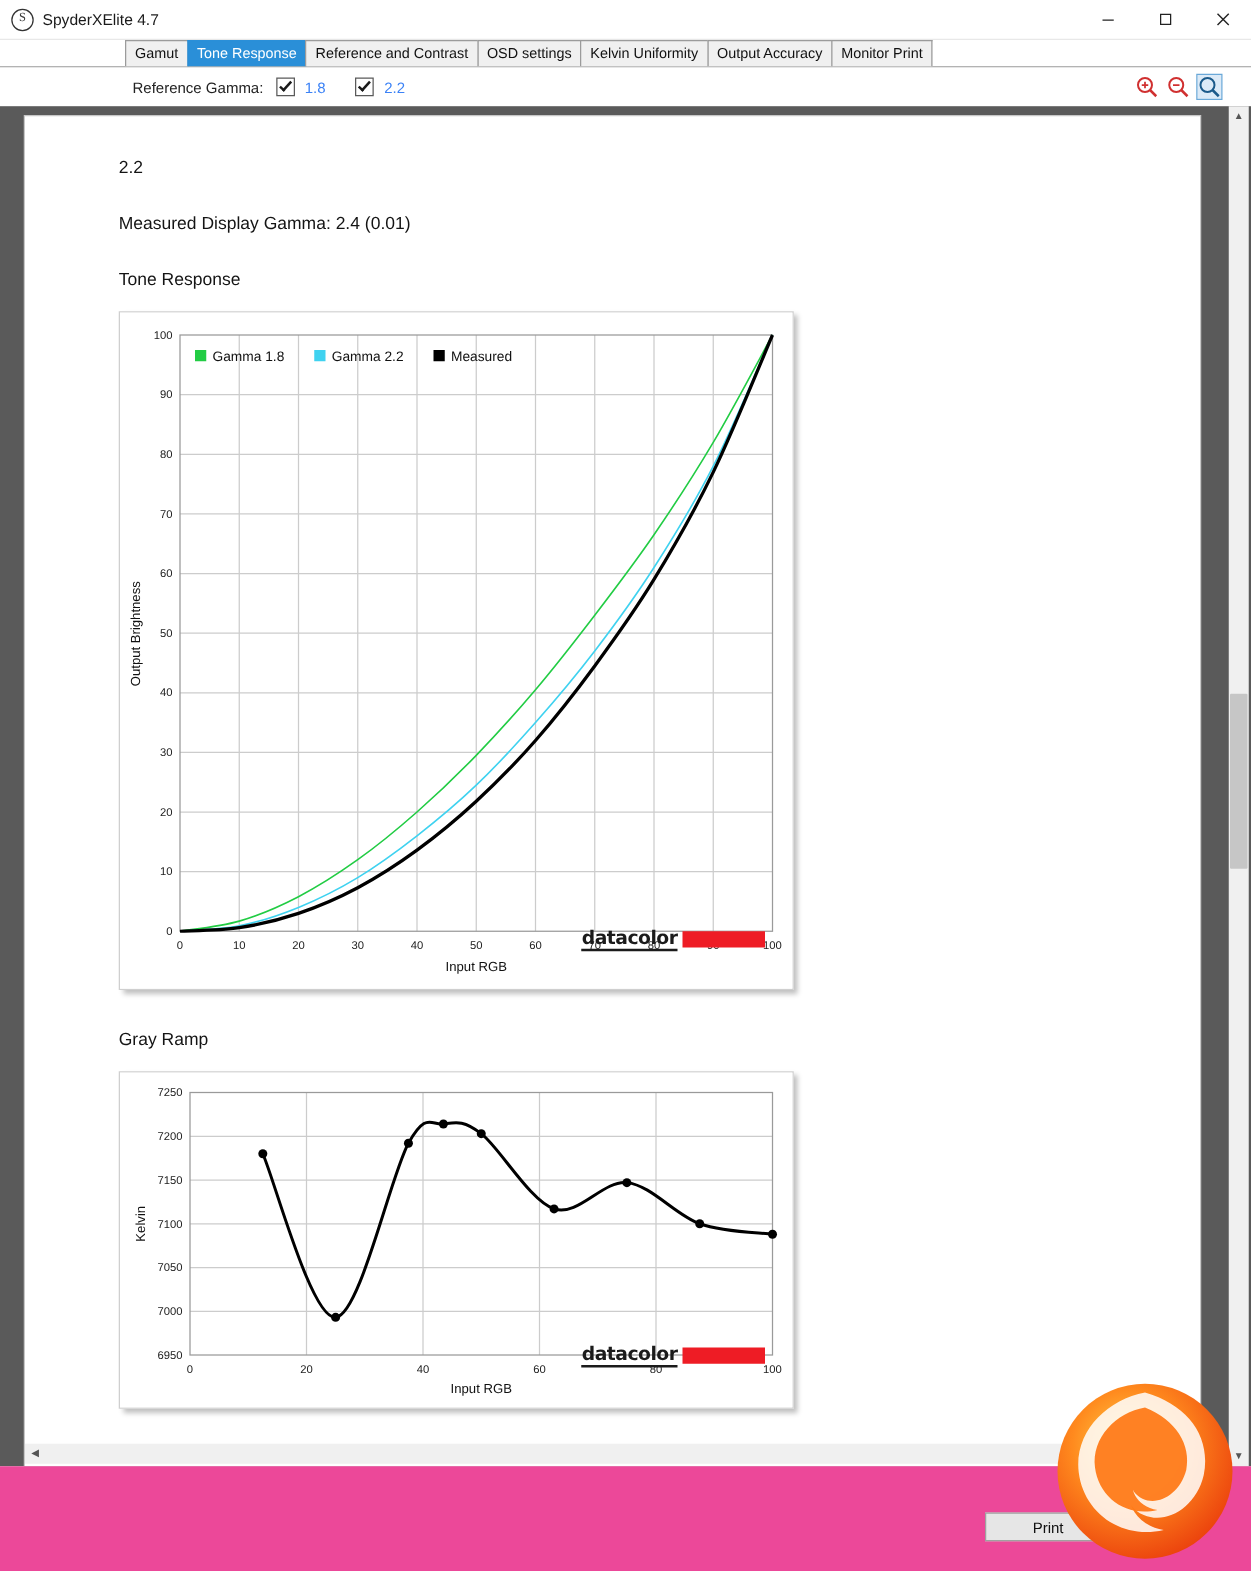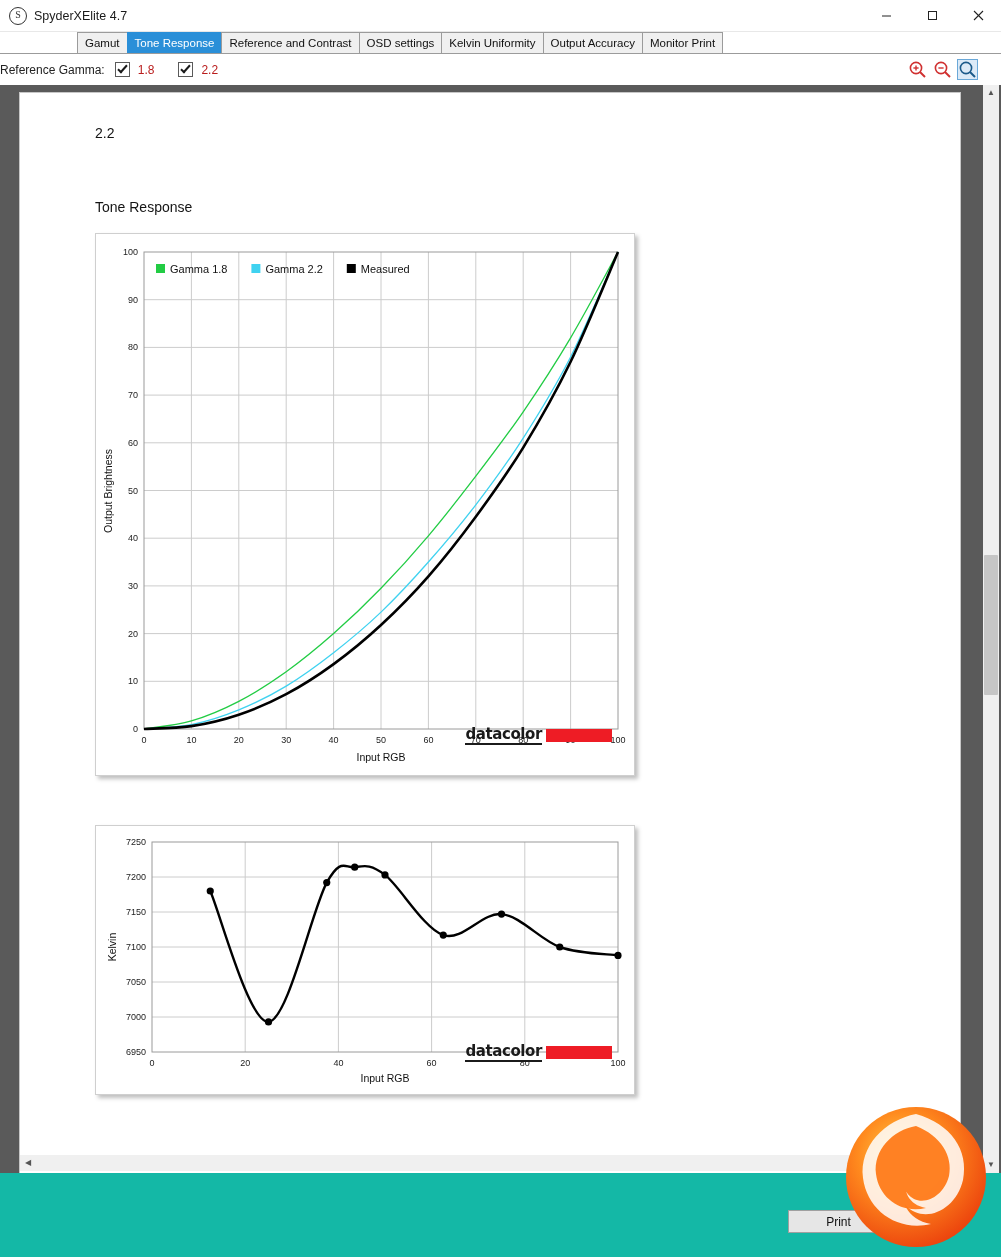--- a/index.html
+++ b/index.html
@@ -54,21 +54,21 @@
     font-size: 12px;
     color: #222;
   }
 
   
   .tabstrip {
     height: 22px;
     background: #ffffff;
     display: flex;
     align-items: flex-start;
-    padding-left: 77px;
+    padding-left: 100px;
     border-bottom: 1px solid #9b9b9b;
     box-sizing: border-box;
   }
   .tab {
     font-size: 11.5px;
     color: #111;
     padding: 3px 7px 3px 7px;
     border: 1px solid #9b9b9b;
     border-bottom: none;
     background: #f0f0f0;
@@ -87,20 +87,21 @@
   
   .toolbar {
     height: 31px;
     background: #ffffff;
     display: flex;
     align-items: center;
     position: relative;
     border-bottom: 1px solid #d9d9d9;
   }
   .ref-gamma-label {
+    margin-left: 106px;
     font-size: 12px;
     color: #222;
   }
   .chk {
     width: 13px; height: 13px;
     border: 1px solid #5a5a5a;
     background: #ffffff;
     margin-left: 10px;
     position: relative;
     display: inline-block;
@@ -110,21 +111,21 @@
     content: "";
     position: absolute;
     left: 4px; top: 0px;
     width: 3px; height: 8px;
     border: solid #1a1a1a;
     border-width: 0 2px 2px 0;
     transform: rotate(42deg);
   }
   .chk-text {
     font-size: 12px;
-    color: #b91c1c;
+    color: #3b82f6;
     margin-left: 8px;
   }
   .zoom-tools {
     position: absolute;
     right: 24px;
     display: flex;
     gap: 6px;
     align-items: center;
   }
   .zoom-btn {
@@ -201,21 +202,21 @@
     width: 16px; height: 16px;
     font-size: 8px; color: #555;
     text-align: center; line-height: 16px;
   }
 
   
   .footer {
     position: absolute;
     left: 0; right: 0; bottom: 0;
     height: 84px;
-    background: #14b8a6;
+    background: #ec4899;
   }
   .print-btn {
     position: absolute;
     right: 112px;
     bottom: 24px;
     width: 99px;
     height: 21px;
     background: #e6e6e6;
     border: 1px solid #a0a0a0;
     font-size: 12px;
@@ -324,20 +325,21 @@
     </div>
   </div>
 </div>
 
 <div class="docwrap">
   <div class="page">
 
     <div style="height:32px"></div>
     <div class="sec-label">2.2</div>
     <div style="height:29px"></div>
+    <div class="sec-label">Measured Display Gamma: 2.4 (0.01)</div>
     <div style="height:29px"></div>
     <div class="sec-label">Tone Response</div>
     <div style="height:18px"></div>
 
     <div class="chart-card" style="height:543px;">
       <svg id="toneSvg" width="538" height="541" viewBox="0 0 538 541">
         <rect x="0" y="0" width="538" height="541" fill="#ffffff"></rect>
         <g id="tone-grid" stroke="#cccccc" stroke-width="1">
             <line x1="95.4" y1="18" x2="95.4" y2="495"></line>
             <line x1="142.8" y1="18" x2="142.8" y2="495"></line>
@@ -399,20 +401,21 @@
             <text x="264.8" y="39" font-size="11" fill="#111">Measured</text>
           </g>
       </svg>
       <div class="dc-logo" style="right:22px; bottom:30px;">
         <div class="dc-word">datacolor</div>
         <div class="dc-bar"></div>
       </div>
     </div>
 
     <div style="height:31px"></div>
+    <div class="sec-label">Gray Ramp</div>
     <div style="height:18px"></div>
 
     <div class="chart-card" style="height:270px;">
       <svg id="grSvg" width="538" height="268" viewBox="0 0 538 268">
         <rect x="0" y="0" width="538" height="268" fill="#ffffff"></rect>
         <g id="gr-grid" stroke="#cccccc" stroke-width="1">
             <line x1="149.2" y1="16" x2="149.2" y2="226"></line>
             <line x1="242.4" y1="16" x2="242.4" y2="226"></line>
             <line x1="335.59999999999997" y1="16" x2="335.59999999999997" y2="226"></line>
             <line x1="428.8" y1="16" x2="428.8" y2="226"></line>

